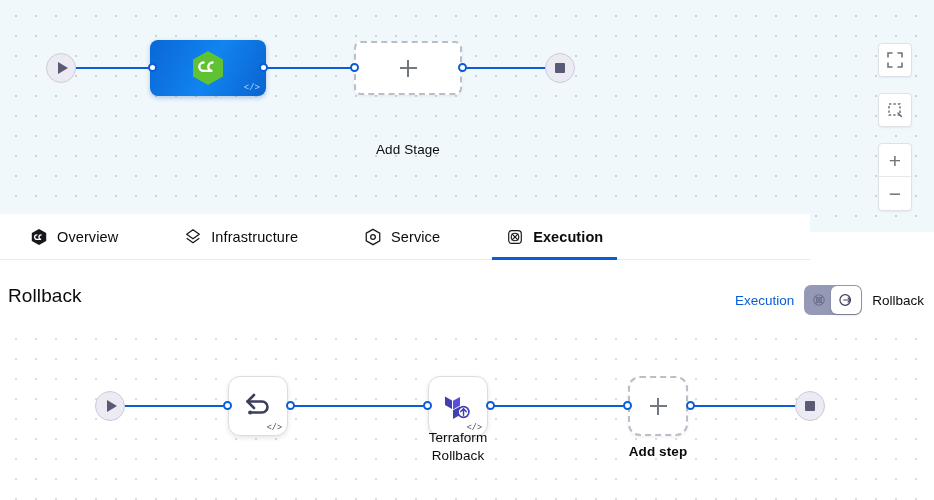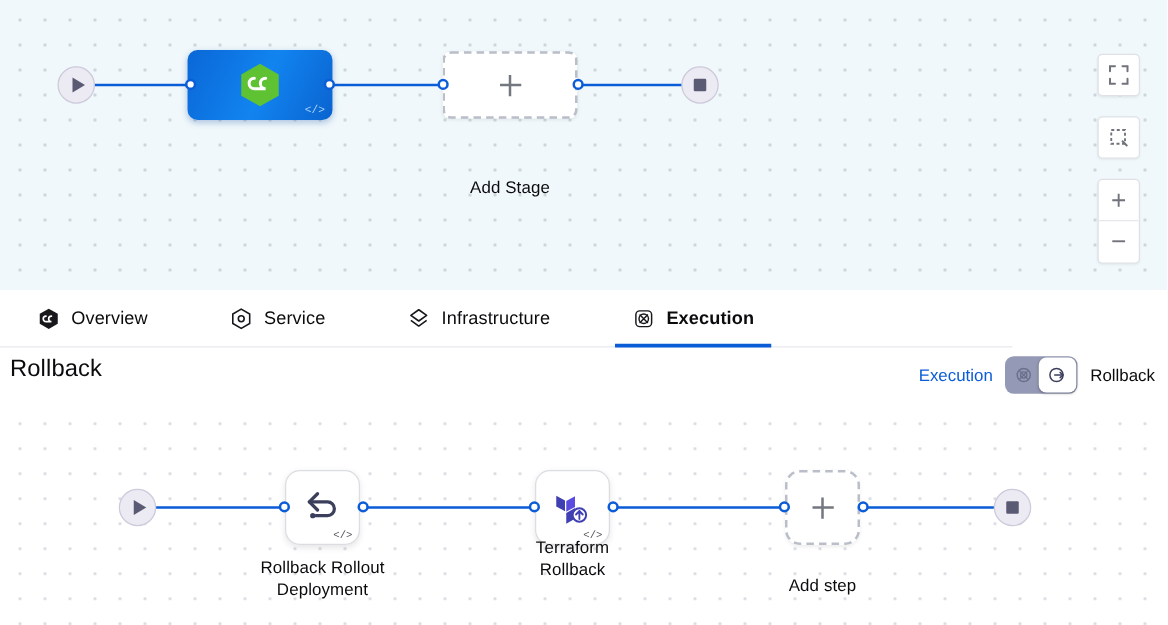--- a/index.html
+++ b/index.html
@@ -27,21 +27,21 @@
     background-color: #f0f8fb;
     background-image: radial-gradient(circle, #c9d2d8 1.1px, transparent 1.2px);
     background-size: 20px 20px;
     background-position: 6px 6px;
     overflow: hidden;
   }
 
   
   .tabbar {
     position: absolute;
-    left: 0; top: 232px;
+    left: 0; top: 214px;
     width: 810px; height: 46px;
     background: #ffffff;
     border-bottom: 1px solid #e8e9ed;
     display: flex;
     align-items: stretch;
     padding-left: 16px;
   }
   .tab {
     display: flex;
     align-items: center;
@@ -327,34 +327,34 @@
     <div class="tab">
       <svg class="ticon" viewBox="0 0 20 20">
         <polygon points="10,1 18,5.6 18,14.4 10,19 2,14.4 2,5.6" fill="#17171c"></polygon>
         <path d="M7.6 7.6 a2.5 2.5 0 1 0 0 5 h4.8 a2.5 2.5 0 1 1 0 -5" fill="none" stroke="#ffffff" stroke-width="1.5" stroke-linecap="round"></path>
       </svg>
       <span>Overview</span>
     </div>
 
     <div class="tab">
       <svg class="ticon" viewBox="0 0 20 20">
-        <polygon points="10,1.5 17.5,5.8 17.5,14.2 10,18.5 2.5,14.2 2.5,5.8" fill="none" stroke="#17171c" stroke-width="1.4"></polygon>
-        <circle cx="10" cy="10" r="2.6" fill="none" stroke="#17171c" stroke-width="1.4"></circle>
-      </svg>
-      <span>Service</span>
-    </div>
-
-    <div class="tab">
-      <svg class="ticon" viewBox="0 0 20 20">
         <g fill="none" stroke="#17171c" stroke-width="1.4" stroke-linejoin="round">
           <path d="M10 2 L17 7 L10 12 L3 7 Z"></path>
           <path d="M3 11.5 L10 16.5 L17 11.5"></path>
         </g>
       </svg>
       <span>Infrastructure</span>
+    </div>
+
+    <div class="tab">
+      <svg class="ticon" viewBox="0 0 20 20">
+        <polygon points="10,1.5 17.5,5.8 17.5,14.2 10,18.5 2.5,14.2 2.5,5.8" fill="none" stroke="#17171c" stroke-width="1.4"></polygon>
+        <circle cx="10" cy="10" r="2.6" fill="none" stroke="#17171c" stroke-width="1.4"></circle>
+      </svg>
+      <span>Service</span>
     </div>
 
     <div class="tab active">
       <svg class="ticon" viewBox="0 0 20 20">
         <g fill="none" stroke="#17171c" stroke-width="1.3">
           <rect x="3" y="3" width="14" height="14" rx="3.5"></rect>
           <circle cx="10" cy="10" r="4.2"></circle>
           <path d="M6.3 6.3 L13.7 13.7 M13.7 6.3 L6.3 13.7"></path>
         </g>
       </svg>
@@ -404,22 +404,20 @@
     </div>
 
     <div class="step-node" style="left:228px; top:53px;">
       <svg width="32" height="30" viewBox="0 0 32 30">
         <path d="M12 4 L5.5 10.5 L12 17" fill="none" stroke="#3b3f5c" stroke-width="2.6" stroke-linecap="round" stroke-linejoin="round"></path>
         <path d="M5.5 10.5 H20 a5.5 5.5 0 0 1 0 11 H10.5" fill="none" stroke="#3b3f5c" stroke-width="2.6" stroke-linecap="round" stroke-linejoin="round"></path>
         <circle cx="8.2" cy="21.5" r="2.1" fill="#3b3f5c"></circle>
       </svg>
       <span class="codebadge">&lt;/&gt;</span>
     </div>
-    <div class="node-label" style="left:183px; top:122px; width:150px;">Rollback Rollout
-Deployment</div>
     <div class="port" style="left:223px; top:78px;"></div>
     <div class="port" style="left:286px; top:78px;"></div>
 
     <div class="step-node" style="left:428px; top:53px;">
       <svg width="32" height="30" viewBox="0 0 32 30">
         <polygon points="3,5.5 10,9.4 10,18 3,14.1" fill="#4040b2"></polygon>
         <polygon points="11,9.8 18,5.9 18,14.5 11,18.4" fill="#5b4ce0"></polygon>
         <polygon points="11,19.3 18,15.4 18,24 11,27.9" fill="#4040b2"></polygon>
         <circle cx="21.5" cy="21" r="5.4" fill="#ffffff" stroke="#4040b2" stroke-width="1.6"></circle>
         <path d="M21.5 17.8 V24.2 M18.8 20.6 L21.5 17.8 L24.2 20.6" fill="none" stroke="#4040b2" stroke-width="1.5" stroke-linecap="round" stroke-linejoin="round"></path>
@@ -427,21 +425,21 @@
       <span class="codebadge">&lt;/&gt;</span>
     </div>
     <div class="node-label" style="left:383px; top:106px; width:150px;">Terraform
 Rollback</div>
     <div class="port" style="left:423px; top:78px;"></div>
     <div class="port" style="left:486px; top:78px;"></div>
 
     <div class="add-node" style="left:628px; top:53px; width:60px; height:60px; border-radius:12px;">
       <span class="plus"></span>
     </div>
-    <div class="node-label" style="left:598px; top:137px; width:120px;">Add step</div>
+    <div class="node-label" style="left:598px; top:120px; width:120px;font-weight:bold;">Add step</div>
     <div class="port" style="left:623px; top:78px;"></div>
     <div class="port" style="left:686px; top:78px;"></div>
 
     <div class="port" style="left:804px; top:78px;"></div>
     <div class="terminal" style="left:795px; top:68px;">
       <span class="stop-sq"></span>
     </div>
   </div>
 
 </div>

